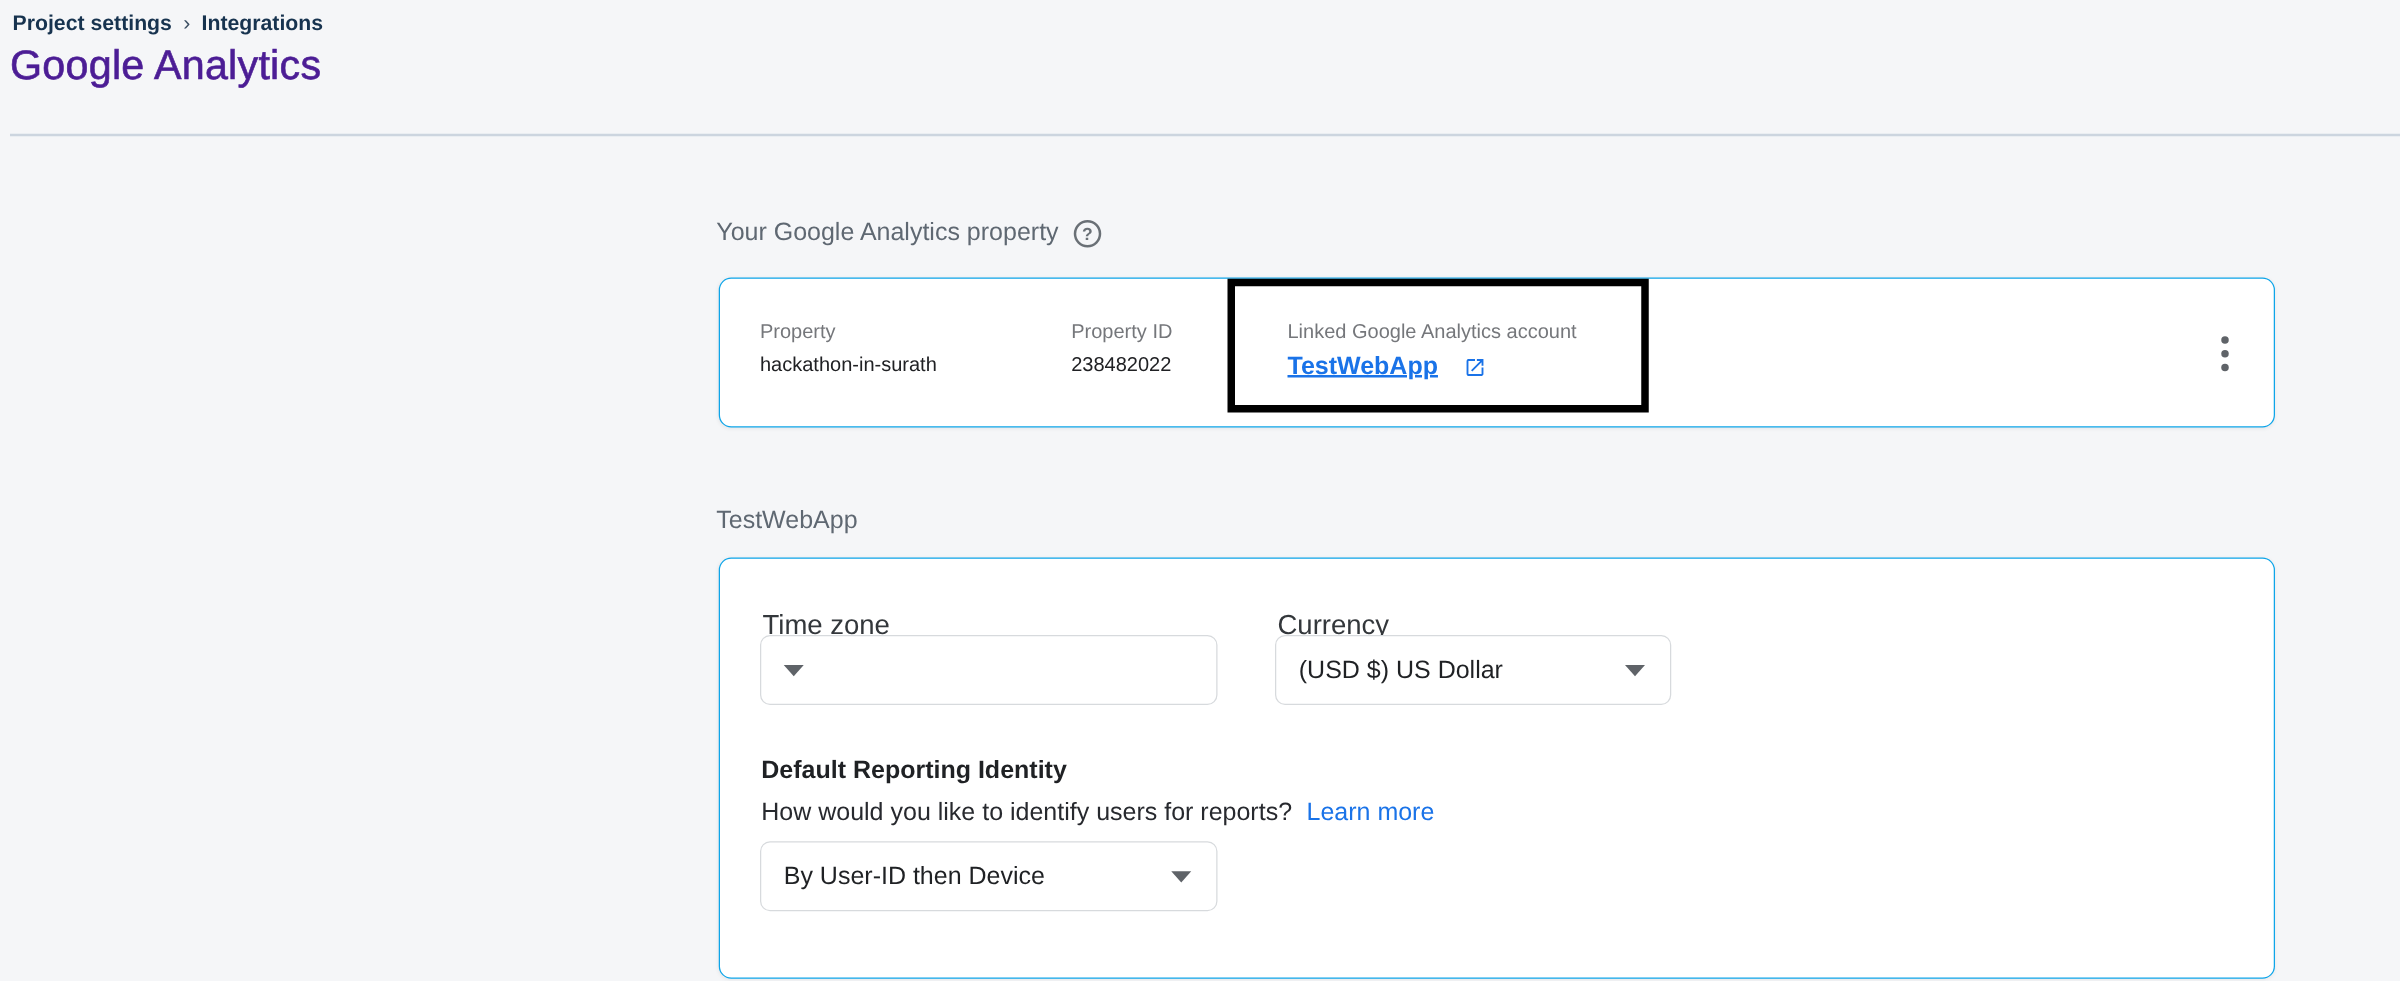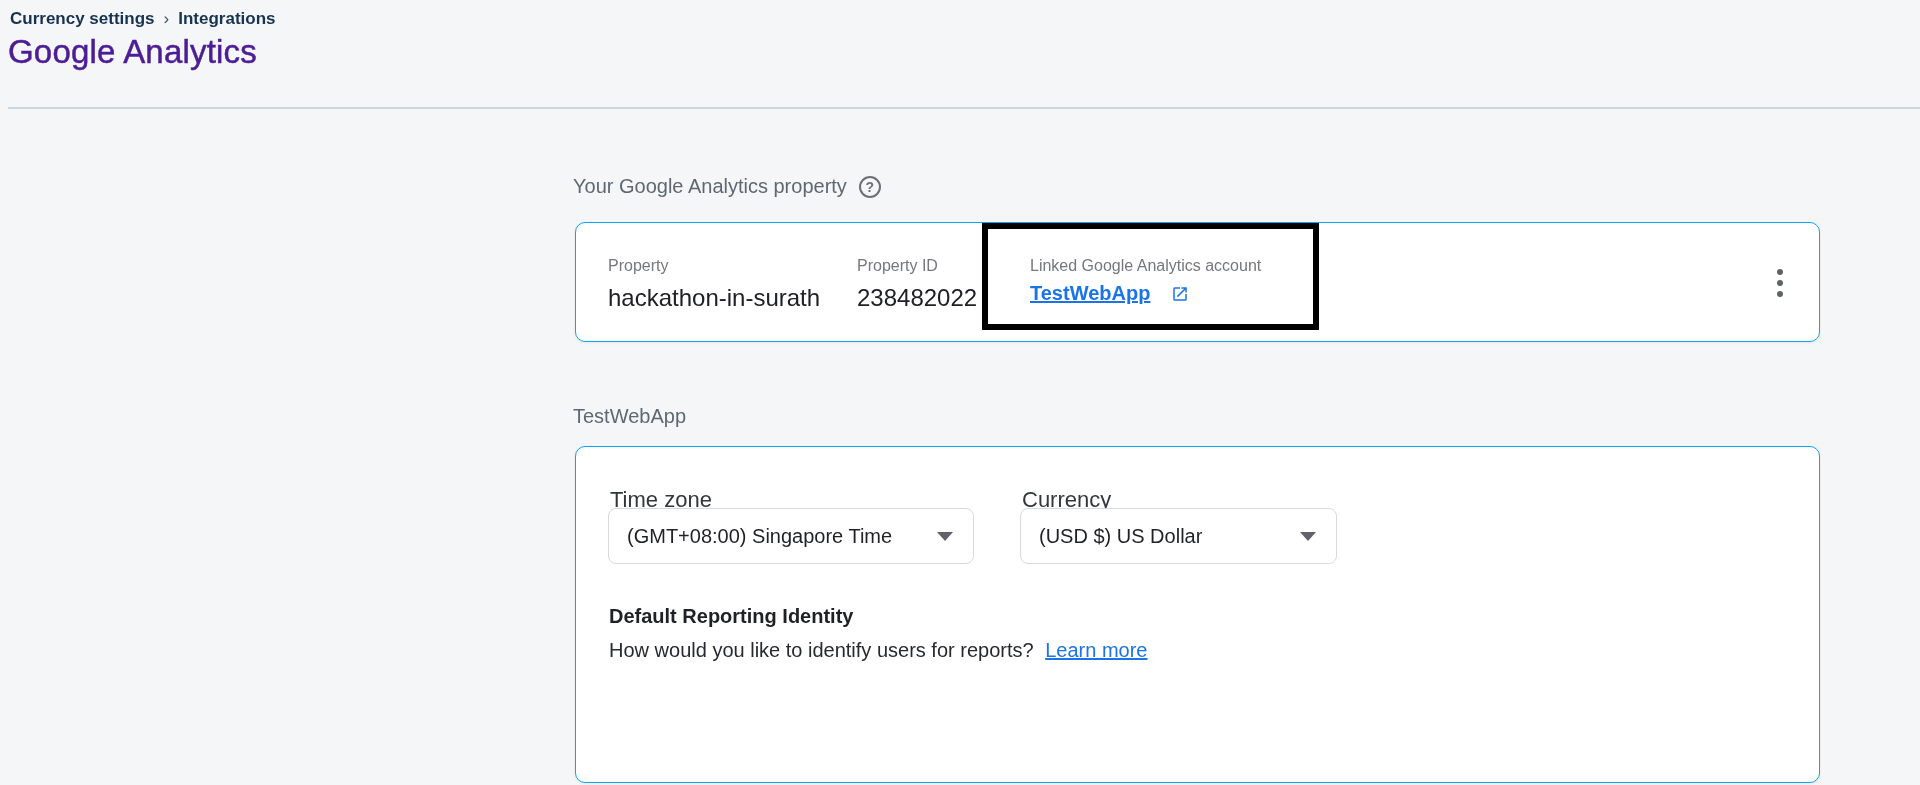--- a/index.html
+++ b/index.html
@@ -56,21 +56,21 @@
   }
   .property-card { top:222px; height:120px; }
   .reporting-card { top:446px; height:337px; }
 
   
   .pfield { position:absolute; top:34px; }
   .pf1 { left:32px; }
   .pf2 { left:281px; }
   .pf3 { left:454px; }
   .plabel { font-size:16px; color:#75777b; }
-  .pvalue { font-size:24px; color:#202124; margin-top:9px; }
+  .pvalue { font-size:16px; color:#202124; margin-top:9px; }
   .plink {
     display:inline-flex; align-items:center; gap:21px;
     margin-top:7px; font-size:20px; font-weight:600;
     color:#1a73e8; text-decoration:underline; cursor:pointer;
   }
   .plink svg { flex:0 0 auto; }
 
   .kebab {
     position:absolute; right:30px; top:40px;
     display:flex; flex-direction:column; align-items:center; gap:5px;
@@ -110,31 +110,31 @@
 
   .dri-heading {
     position:absolute; left:33px; top:158px;
     font-size:20px; font-weight:700; color:#1f2124;
   }
   .dri-desc {
     position:absolute; left:33px; top:192px;
     font-size:20px; color:#27292e;
   }
   .learn-more {
-    color:#1a73e8; text-decoration:underline;
+    color:#1a73e8; 
     margin-left:6px; cursor:pointer;
   }
 </style>
 </head>
 <body>
 
 <div>
 
   <nav class="breadcrumb">
-    <a class="crumb">Currency settings</a>
+    <a class="crumb">Project settings</a>
     <span class="crumb-sep">›</span>
     <a class="crumb">Integrations</a>
   </nav>
 
   <h1 class="page-title">Google Analytics</h1>
 
   <div class="top-divider"></div>
 
   <div class="section-header sh1">
     <span>Your Google Analytics property</span>
@@ -167,33 +167,36 @@
   </div>
 
   <div class="annotation-box"></div>
 
   <div class="section-header sh2">TestWebApp</div>
 
   <div class="card reporting-card">
 
     <div class="flabel tz-label">Time zone</div>
     <div class="select tz-select">
-      <span>(GMT+08:00) Singapore Time</span>
       <span class="sel-arrow"></span>
     </div>
 
     <div class="flabel cur-label">Currency</div>
     <div class="select cur-select">
       <span>(USD $) US Dollar</span>
       <span class="sel-arrow"></span>
     </div>
 
     <div class="dri-heading">Default Reporting Identity</div>
 
     <div class="dri-desc">
       <span>How would you like to identify users for reports?</span>
       <a class="learn-more">Learn more</a>
     </div>
 
+    <div class="select dri-select">
+      <span>By User-ID then Device</span>
+      <span class="sel-arrow"></span>
+    </div>
 
   </div>
 
 </div>
 
 </body></html>

